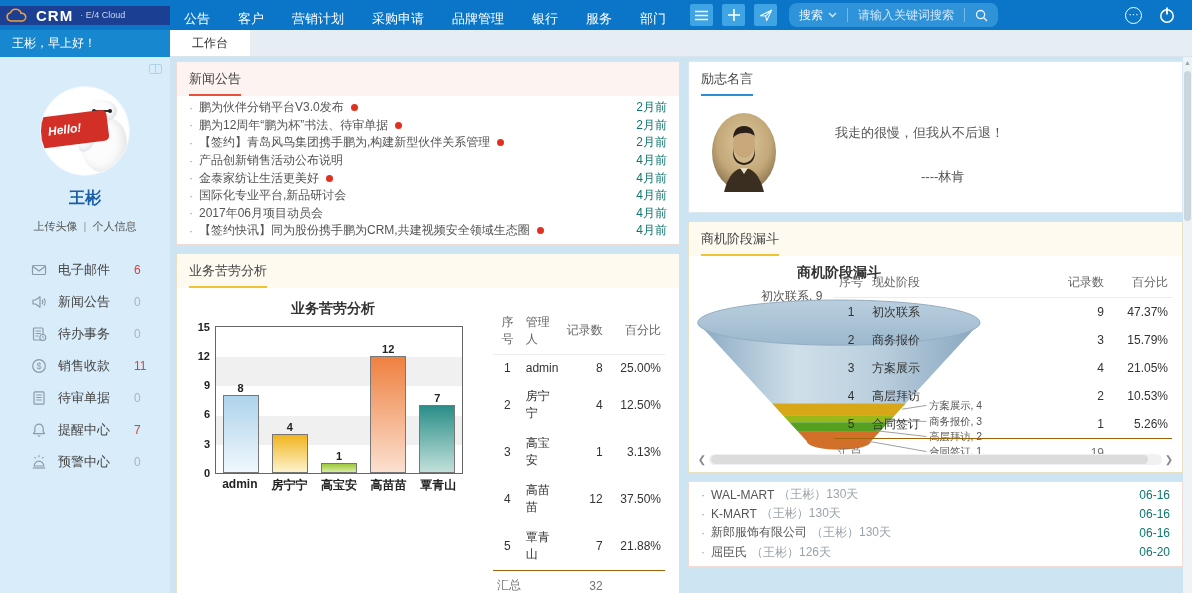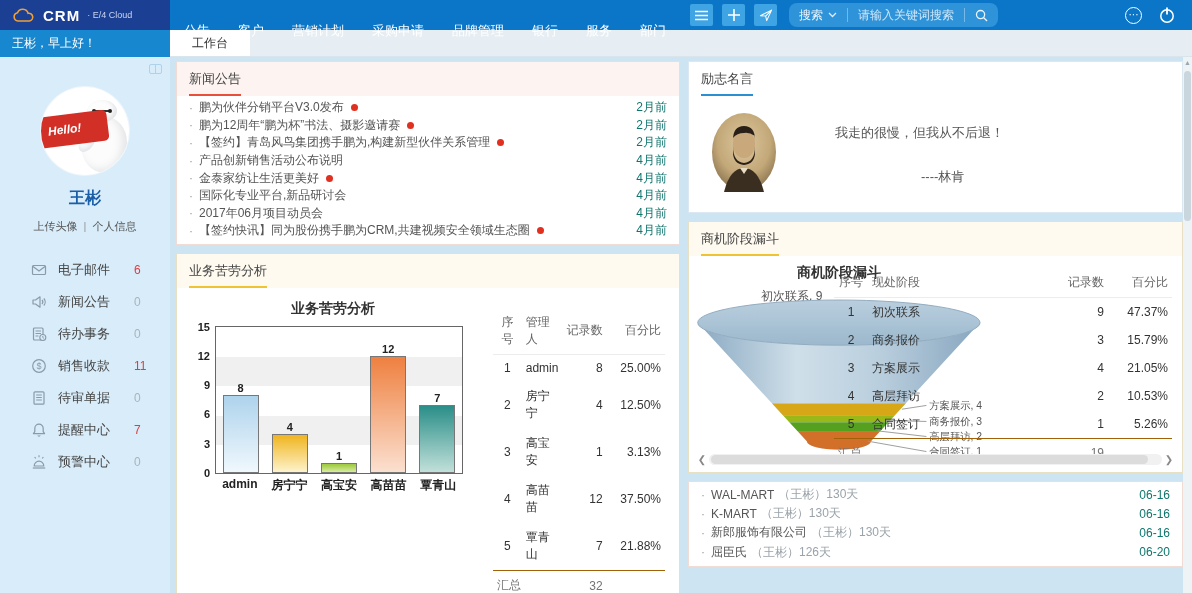--- a/index.html
+++ b/index.html
@@ -2,25 +2,25 @@
 <html><head>
 <meta charset="utf-8">
 <style>
   * { margin:0; padding:0; box-sizing:border-box; }
   html,body { width:1192px; height:593px; overflow:hidden; background:#cde4f2; }
   body { font-family:"Liberation Sans","DejaVu Sans",sans-serif; font-size:12px; color:#444; }
   .app { position:relative; width:1192px; height:593px; overflow:hidden; }
 
   
   .navbar { position:absolute; top:0; left:0; right:0; height:30px; background:#0b76c8; display:flex; align-items:center; z-index:10; }
-  .logo { width:170px; height:30px; background:#1b3f92; display:flex; align-items:center; padding-left:12px; gap:7px; flex:none; }
+  .logo { width:170px; height:19px; background:#1b3f92; display:flex; align-items:center; padding-left:5px; gap:7px; flex:none; }
   .logo .brand { color:#fff; font-size:15px; font-weight:bold; letter-spacing:1px; }
   .logo .suffix { color:#c9d6f0; font-size:9px; }
   .nav-menu { display:flex; height:30px; }
-  .nav-menu .mi { color:#fff; font-size:13px; line-height:30px; padding:16px 14px; cursor:pointer; white-space:nowrap; }
+  .nav-menu .mi { color:#fff; font-size:13px; line-height:30px; padding:4px 14px; cursor:pointer; white-space:nowrap; }
   .nav-btns { display:flex; gap:9px; margin-left:10px; }
   .nav-btn { width:23px; height:22px; background:#3ea4e4; border-radius:2px; color:#fff; display:flex; align-items:center; justify-content:center; font-size:14px; cursor:pointer; }
   .searchbox { margin-left:12px; height:24px; background:#2f93d9; border-radius:8px; display:flex; align-items:center; color:#eaf5fd; font-size:12px; }
   .searchbox .seg { padding:0 10px; display:flex; align-items:center; gap:5px; }
   .searchbox .div { width:1px; height:14px; background:rgba(255,255,255,.35); }
   .searchbox .ph { color:#cfe7f8; min-width:110px; }
   .nav-right { margin-left:auto; display:flex; align-items:center; gap:16px; padding-right:16px; }
   .circ-icon { width:17px; height:17px; border:1.4px solid #fff; border-radius:50%; color:#fff; display:flex; align-items:center; justify-content:center; font-size:10px; line-height:1; cursor:pointer; }
 
   
@@ -320,21 +320,21 @@
 
             <div class="lrow">
               <span class="bu">·</span>
               <span class="tx">鹏为伙伴分销平台V3.0发布</span>
               <span class="reddot"></span>
               <span class="dt">2月前</span>
             </div>
 
             <div class="lrow">
               <span class="bu">·</span>
-              <span class="tx">鹏为12周年“鹏为杯”书法、摄影邀请赛</span>
+              <span class="tx">鹏为12周年“鹏为杯”书法、待审单据</span>
               <span class="reddot"></span>
               <span class="dt">2月前</span>
             </div>
 
             <div class="lrow">
               <span class="bu">·</span>
               <span class="tx">【签约】青岛风鸟集团携手鹏为,构建新型伙伴关系管理</span>
               <span class="reddot"></span>
               <span class="dt">2月前</span>
             </div>

